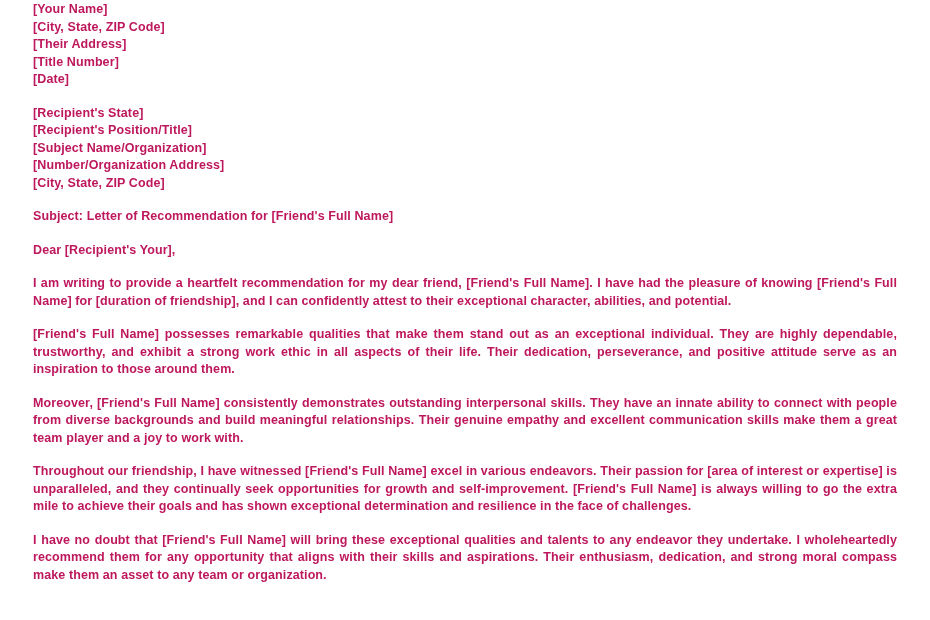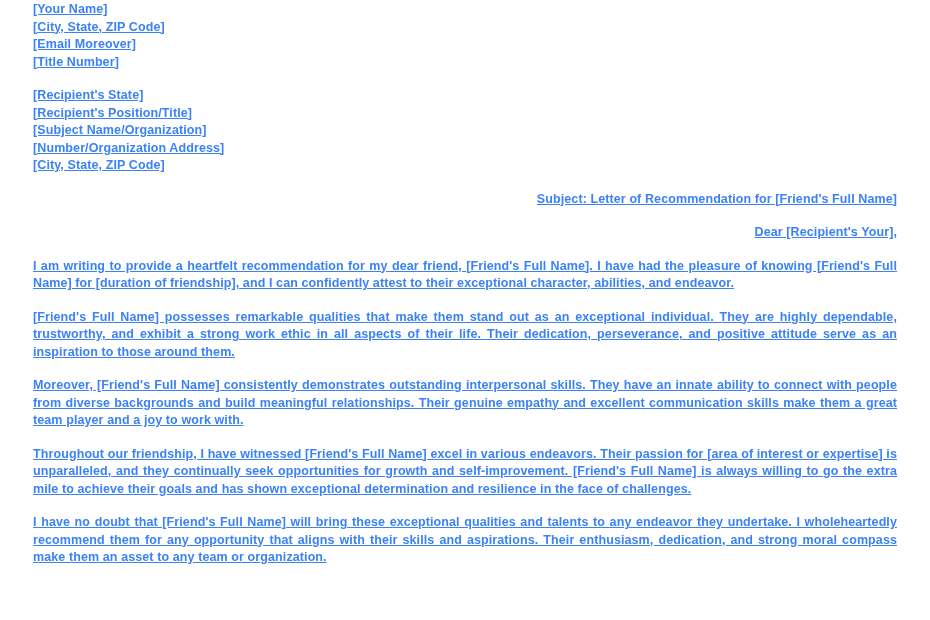--- a/index.html
+++ b/index.html
@@ -10,71 +10,70 @@
   body {
     width: 930px;
     height: 620px;
     overflow: hidden;
     font-family: "Liberation Sans", "DejaVu Sans", sans-serif;
   }
   .letter {
     box-sizing: border-box;
     width: 930px;
     padding: 1px 33px 0 33px;
-    color: #3b82f6;
+    color: #be185d;
     font-size: 12.5px;
     font-weight: 700;
     line-height: 17.5px;
     letter-spacing: 0.1px;
-    text-decoration: underline;
   }
   .address-block {
     margin: 0 0 16px 0;
   }
   .address-line {
     white-space: nowrap;
   }
   .subject-line,
   .salutation-line {
     margin: 0 0 16px 0;
     white-space: nowrap;
-    text-align: right;
   }
   .body-paragraph {
     margin: 0 0 16px 0;
     text-align: justify;
     text-justify: inter-word;
   }
   .body-paragraph:last-child {
     margin-bottom: 0;
   }
 </style>
 </head>
 <body>
 
 <div class="letter">
 
   <div class="address-block">
     <div class="address-line">[Your Name]</div>
     <div class="address-line">[City, State, ZIP Code]</div>
-    <div class="address-line">[Email Moreover]</div>
+    <div class="address-line">[Their Address]</div>
     <div class="address-line">[Title Number]</div>
+    <div class="address-line">[Date]</div>
   </div>
 
   <div class="address-block">
     <div class="address-line">[Recipient's State]</div>
     <div class="address-line">[Recipient's Position/Title]</div>
     <div class="address-line">[Subject Name/Organization]</div>
     <div class="address-line">[Number/Organization Address]</div>
     <div class="address-line">[City, State, ZIP Code]</div>
   </div>
 
   <div class="subject-line">Subject: Letter of Recommendation for [Friend's Full Name]</div>
 
   <div class="salutation-line">Dear [Recipient's Your],</div>
 
-  <p class="body-paragraph">I am writing to provide a heartfelt recommendation for my dear friend, [Friend's Full Name]. I have had the pleasure of knowing [Friend's Full Name] for [duration of friendship], and I can confidently attest to their exceptional character, abilities, and endeavor.</p>
+  <p class="body-paragraph">I am writing to provide a heartfelt recommendation for my dear friend, [Friend's Full Name]. I have had the pleasure of knowing [Friend's Full Name] for [duration of friendship], and I can confidently attest to their exceptional character, abilities, and potential.</p>
   <p class="body-paragraph">[Friend's Full Name] possesses remarkable qualities that make them stand out as an exceptional individual. They are highly dependable, trustworthy, and exhibit a strong work ethic in all aspects of their life. Their dedication, perseverance, and positive attitude serve as an inspiration to those around them.</p>
   <p class="body-paragraph">Moreover, [Friend's Full Name] consistently demonstrates outstanding interpersonal skills. They have an innate ability to connect with people from diverse backgrounds and build meaningful relationships. Their genuine empathy and excellent communication skills make them a great team player and a joy to work with.</p>
   <p class="body-paragraph">Throughout our friendship, I have witnessed [Friend's Full Name] excel in various endeavors. Their passion for [area of interest or expertise] is unparalleled, and they continually seek opportunities for growth and self-improvement. [Friend's Full Name] is always willing to go the extra mile to achieve their goals and has shown exceptional determination and resilience in the face of challenges.</p>
   <p class="body-paragraph">I have no doubt that [Friend's Full Name] will bring these exceptional qualities and talents to any endeavor they undertake. I wholeheartedly recommend them for any opportunity that aligns with their skills and aspirations. Their enthusiasm, dedication, and strong moral compass make them an asset to any team or organization.</p>
 
 </div>
 
 </body></html>

